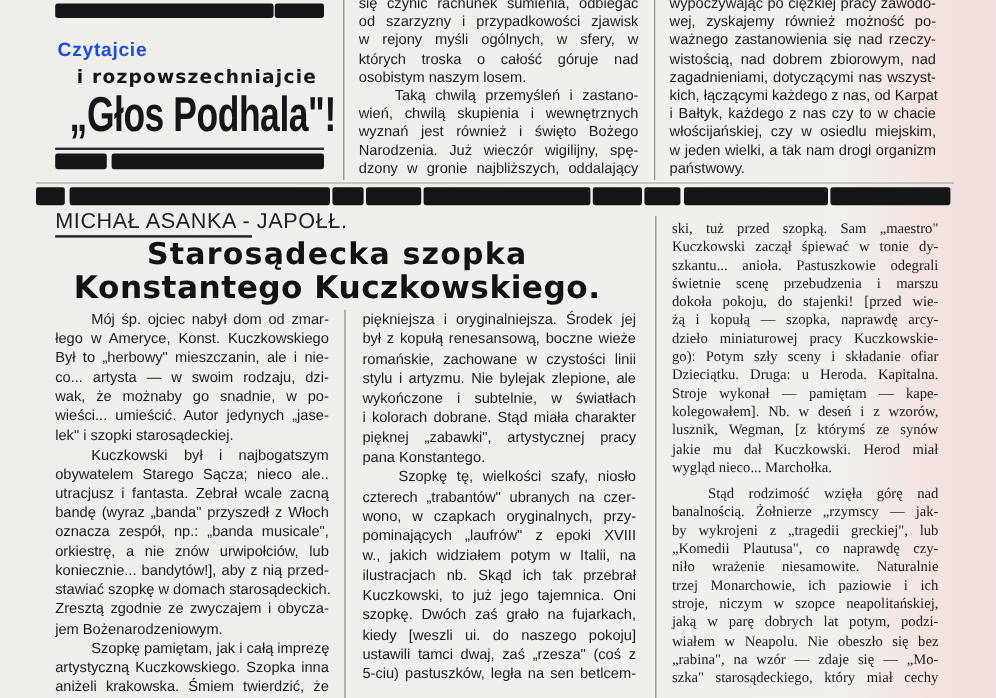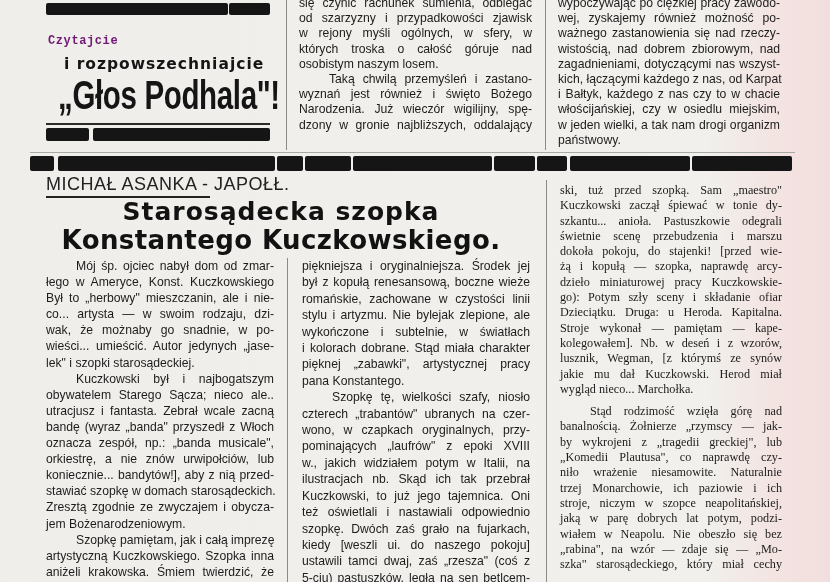--- a/index.html
+++ b/index.html
@@ -18,21 +18,21 @@
   .col .line.last { text-align-last:left; }
   .col .line.indent { text-indent:30px; }
   .col .gap { height:8px; }
 
   .vrule { position:absolute; width:1px; background:#8a8a86; }
 
   .blackbar { position:absolute; height:14px; background:#151515; border-radius:2px; }
   .thinrule { position:absolute; height:2px; background:#2a2a2a; }
   .greyrule { position:absolute; height:1px; background:#a8a8a4; }
 
-  .ad-line1 { position:absolute; left:48px; top:34px; font-family:Liberation Mono, monospace; font-weight:bold; font-size:12px; letter-spacing:0.6px; color:#701a75; }
+  .ad-line1 { position:absolute; left:48px; top:34px; font-family:Liberation Sans, sans-serif; font-weight:bold; font-size:16px; letter-spacing:0.6px; color:#1d4ed8; }
   .ad-line2 { position:absolute; left:64px; top:55px; font-family:"DejaVu Sans", sans-serif; font-weight:bold; font-size:15.5px; letter-spacing:1px; color:#161616; }
   .ad-line3 { position:absolute; left:58px; top:72px; font-family:"Liberation Sans", sans-serif; font-weight:bold; font-size:41px; letter-spacing:-0.5px; transform:scaleX(0.72); transform-origin:left top; color:#151515; white-space:nowrap; }
 
   .byline { position:absolute; left:46px; top:174px; font-size:18px; letter-spacing:0.5px; color:#222; padding-bottom:1px; border-bottom:2px solid #222; width:164px; white-space:nowrap; }
 
   .title { position:absolute; left:46px; font-family:"DejaVu Sans", sans-serif; font-weight:bold; color:#121212; white-space:nowrap; text-align:center; width:470px; }
   .title1 { top:197px; font-size:25px; letter-spacing:1px; }
   .title2 { top:225px; font-size:26px; letter-spacing:0.4px; }
 </style>
 </head>
@@ -52,20 +52,21 @@
 <div class="vrule" style="left:286px; top:0; height:150px;"></div>
 <div class="vrule" style="left:545px; top:0; height:150px;"></div>
 
 <div class="col" style="left:299px; top:-4px; width:233px; line-height:15.2px;">
   <span class="line">się czynić rachunek sumienia, odbiegać</span>
   <span class="line">od szarzyzny i przypadkowości zjawisk</span>
   <span class="line">w rejony myśli ogólnych, w sfery, w</span>
   <span class="line">których troska o całość góruje nad</span>
   <span class="line last">osobistym naszym losem.</span>
   <span class="line indent">Taką chwilą przemyśleń i zastano-</span>
+  <span class="line">wień, chwilą skupienia i wewnętrznych</span>
   <span class="line">wyznań jest również i święto Bożego</span>
   <span class="line">Narodzenia. Już wieczór wigilijny, spę-</span>
   <span class="line">dzony w gronie najbliższych, oddalający</span>
 </div>
 
 <div class="col" style="left:558px; top:-4px; width:222px; line-height:15.2px;">
   <span class="line">wypoczywając po ciężkiej pracy zawodo-</span>
   <span class="line">wej, zyskajemy również możność po-</span>
   <span class="line">ważnego zastanowienia się nad rzeczy-</span>
   <span class="line">wistością, nad dobrem zbiorowym, nad</span>
@@ -127,21 +128,20 @@
   <span class="line">i kolorach dobrane. Stąd miała charakter</span>
   <span class="line">pięknej „zabawki", artystycznej pracy</span>
   <span class="line last">pana Konstantego.</span>
   <span class="line indent">Szopkę tę, wielkości szafy, niosło</span>
   <span class="line">czterech „trabantów" ubranych na czer-</span>
   <span class="line">wono, w czapkach oryginalnych, przy-</span>
   <span class="line">pominających „laufrów" z epoki XVIII</span>
   <span class="line">w., jakich widziałem potym w Italii, na</span>
   <span class="line">ilustracjach nb. Skąd ich tak przebrał</span>
   <span class="line">Kuczkowski, to już jego tajemnica. Oni</span>
-  <span class="line">też oświetlali i nastawiali odpowiednio</span>
   <span class="line">szopkę. Dwóch zaś grało na fujarkach,</span>
   <span class="line">kiedy [weszli ui. do naszego pokoju]</span>
   <span class="line">ustawili tamci dwaj, zaś „rzesza" (coś z</span>
   <span class="line">5-ciu) pastuszków, legła na sen betlcem-</span>
 </div>
 
 <div class="col" style="left:560px; top:183px; width:222px; line-height:15.3px;font-family:Liberation Serif, serif;">
   <span class="line">ski, tuż przed szopką. Sam „maestro"</span>
   <span class="line">Kuczkowski zaczął śpiewać w tonie dy-</span>
   <span class="line">szkantu... anioła. Pastuszkowie odegrali</span>

